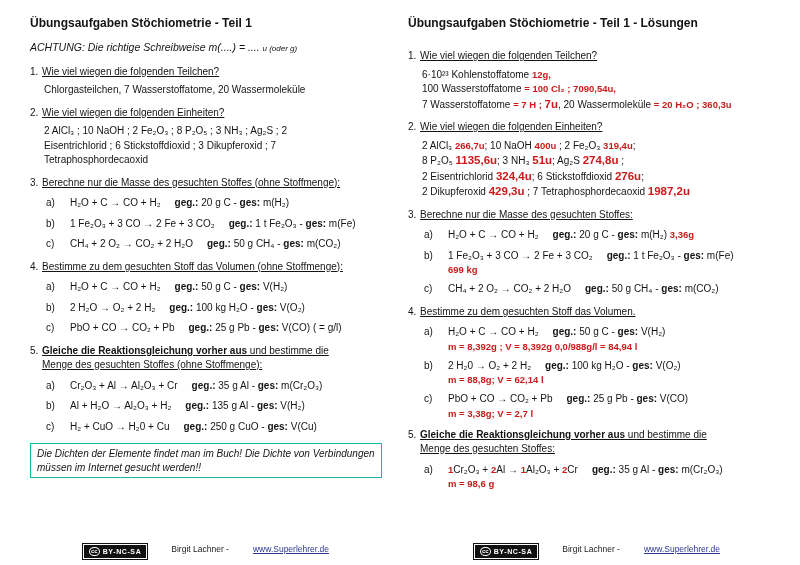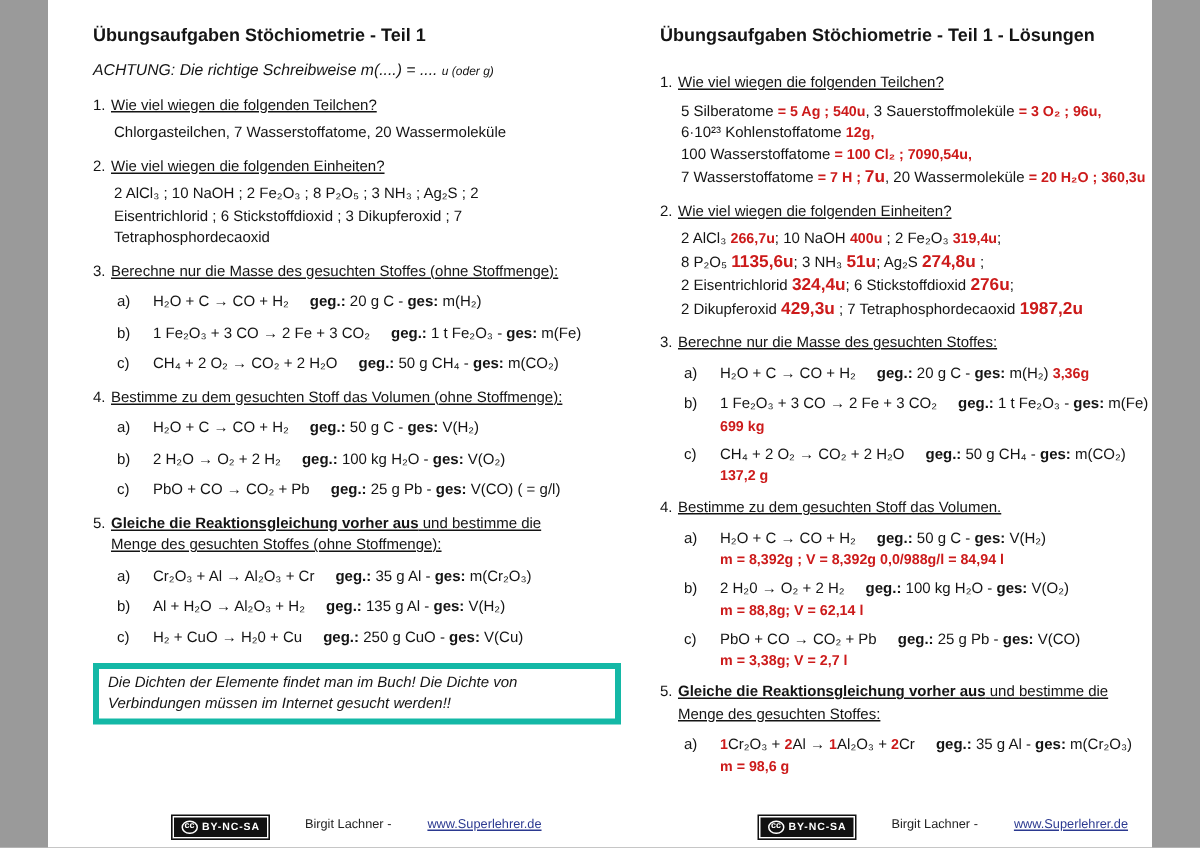--- a/index.html
+++ b/index.html
@@ -1,18 +1,18 @@
 <!DOCTYPE html>
 <html style="--red: #cc1a1a; --link: #2b3990;"><head>
 <meta charset="utf-8">
 <style>
   :root{ --red:#cc1a1a; --link:#2b3990; --ink:#141414; }
   html,body{margin:0;padding:0;background:#9a9a9a;}
   .page{
-    width:736px;height:565px;background:#ffffff;position:relative;overflow:hidden;
+    width:800px;height:565px;background:#ffffff;position:relative;overflow:hidden;
     font-family:"Liberation Sans","DejaVu Sans",sans-serif;color:var(--ink);
     margin:0 auto;box-sizing:border-box;
   }
   .col{position:absolute;top:12px;bottom:0;font-size:10px;line-height:14.5px;}
   .col-left{left:30px;width:352px;}
   .col-right{left:408px;width:378px;}
 
   .seg{white-space:pre-wrap;}
   .b{font-weight:bold;}
   .i{font-style:italic;}
@@ -30,21 +30,21 @@
   .hwrap{flex:1;}
   .hline{display:block;}
   .para{margin:1px 0 2px 14px;}
   .pline{display:block;}
   .item{display:flex;margin:6px 0;}
   .ilabel{flex:0 0 24px;margin-left:16px;}
   .ibody{flex:1;}
   .iline{display:block;}
   .iline.sub{font-size:9.5px;line-height:13px;}
   .note{
-    border:4px solid #14b8a6;margin-top:9px;padding:3px 6px;
+    border:1px solid #14b8a6;margin-top:9px;padding:3px 6px;
     font-size:10px;line-height:13.5px;
   }
   .footer{
     position:absolute;left:0;right:0;bottom:6px;
     display:flex;justify-content:center;align-items:flex-start;gap:24px;
     font-size:8.5px;line-height:11px;
   }
   .badge{
     display:inline-flex;align-items:center;gap:3px;
     background:#111;color:#fff;font-size:7px;font-weight:bold;letter-spacing:.6px;
@@ -169,21 +169,20 @@
     </section>
   <section class="col col-right">
       <div class="title"><span class="seg ">Übungsaufgaben Stöchiometrie - Teil 1 - Lösungen</span></div>
       <div class="heading mt">
         <span class="num">1.</span>
         <span class="hwrap">
           <span class="hline u"><span class="seg ">Wie viel wiegen die folgenden Teilchen?</span></span>
         </span>
       </div>
       <div class="para">
-        <div class="pline"><span class="seg ">5 Silberatome </span><span class="seg r">= 5 Ag ; 540u</span><span class="seg ">, 3 Sauerstoffmoleküle </span><span class="seg r">= 3 O₂ ; 96u,</span></div>
         <div class="pline"><span class="seg ">6·10²³ Kohlenstoffatome </span><span class="seg r">12g,</span></div>
         <div class="pline"><span class="seg ">100 Wasserstoffatome </span><span class="seg r">= 100 Cl₂ ; 7090,54u,</span></div>
         <div class="pline"><span class="seg ">7 Wasserstoffatome </span><span class="seg r">= 7 H ; </span><span class="seg R">7u</span><span class="seg ">, 20 Wassermoleküle </span><span class="seg r">= 20 H₂O ; 360,3u</span></div>
       </div>
       <div class="heading ">
         <span class="num">2.</span>
         <span class="hwrap">
           <span class="hline u"><span class="seg ">Wie viel wiegen die folgenden Einheiten?</span></span>
         </span>
       </div>
@@ -209,21 +208,20 @@
         <span class="ilabel">b)</span>
         <span class="ibody">
           <span class="iline"><span class="seg ">1 Fe₂O₃ + 3 CO → 2 Fe + 3 CO₂</span><span class="seg b gap">geg.:</span><span class="seg "> 1 t Fe₂O₃ - </span><span class="seg b">ges:</span><span class="seg "> m(Fe)</span></span>
           <span class="iline sub"><span class="seg r">699 kg</span></span>
         </span>
       </div>
       <div class="item">
         <span class="ilabel">c)</span>
         <span class="ibody">
           <span class="iline"><span class="seg ">CH₄ + 2 O₂ → CO₂ + 2 H₂O</span><span class="seg b gap">geg.:</span><span class="seg "> 50 g CH₄ - </span><span class="seg b">ges:</span><span class="seg "> m(CO₂)</span></span>
-          <span class="iline sub"><span class="seg r">137,2 g</span></span>
         </span>
       </div>
       <div class="heading ">
         <span class="num">4.</span>
         <span class="hwrap">
           <span class="hline u"><span class="seg ">Bestimme zu dem gesuchten Stoff das Volumen.</span></span>
         </span>
       </div>
       <div class="item">
         <span class="ilabel">a)</span>

